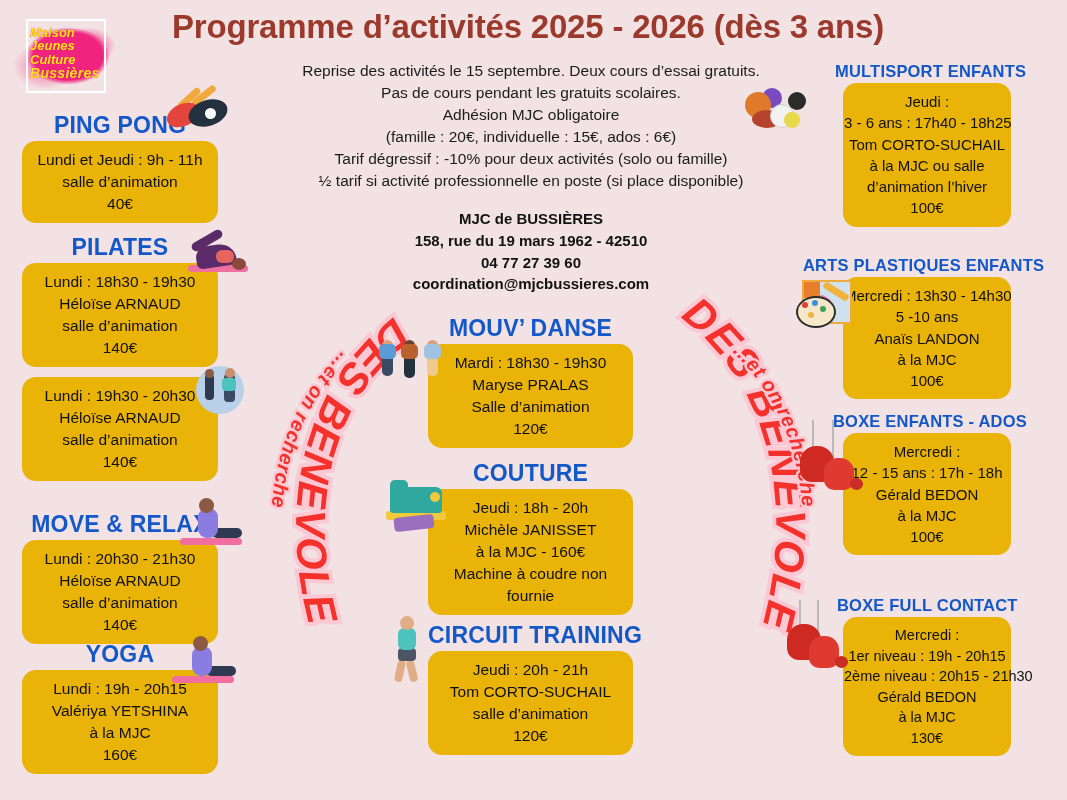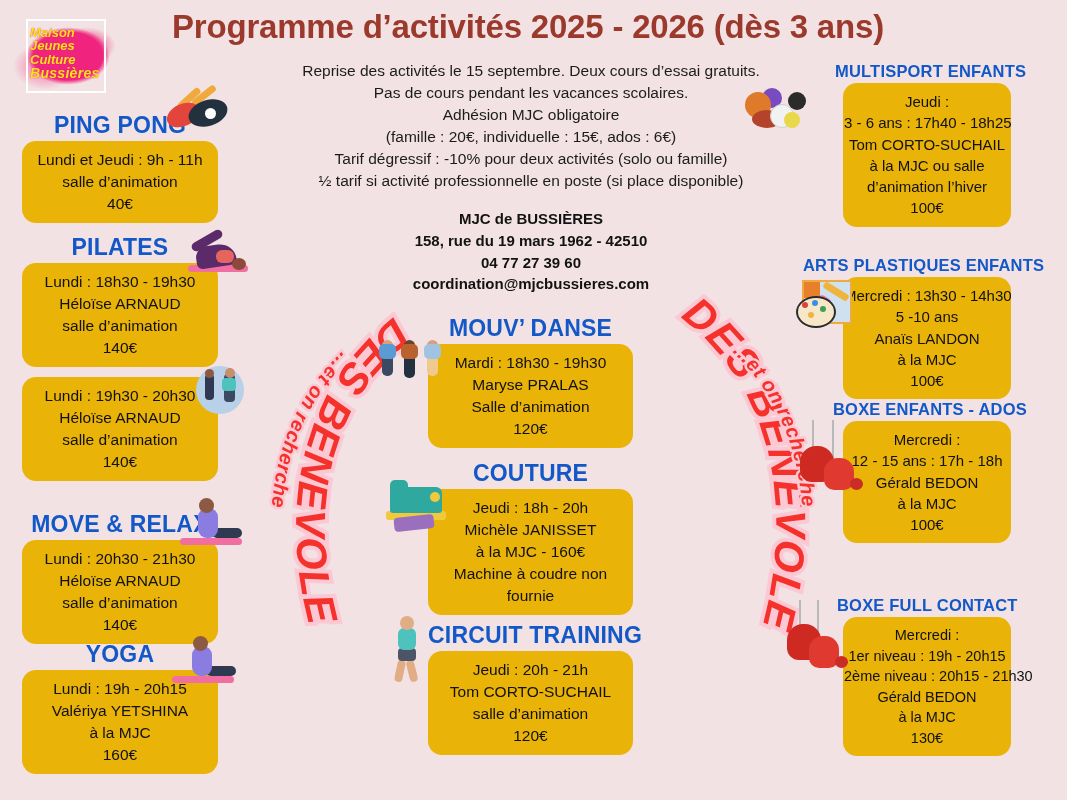--- a/index.html
+++ b/index.html
@@ -210,21 +210,21 @@
       <div class="l2">Jeunes</div>
       <div class="l3">Culture</div>
       <div class="l4">Bussières</div>
     </div>
   </div>
 
   <div class="title">Programme d’activités 2025 - 2026  (dès 3 ans)</div>
 
   <div class="intro">
     <div>Reprise des activités le 15 septembre. Deux cours d’essai gratuits.</div>
-    <div>Pas de cours pendant les vacances scolaires.</div>
+    <div>Pas de cours pendant les gratuits scolaires.</div>
     <div>Adhésion MJC obligatoire</div>
     <div>(famille : 20€, individuelle  : 15€, ados : 6€)</div>
     <div>Tarif dégressif : -10% pour deux activités (solo ou famille)</div>
     <div>½ tarif si activité professionnelle en poste (si place disponible)</div>
   </div>
 
   <div class="contact">
     <div>MJC de BUSSIÈRES</div>
     <div>158, rue du 19 mars 1962 - 42510</div>
     <div>04 77 27 39 60</div>
@@ -326,21 +326,21 @@
     <div class="head" style="font-size:16.5px;margin-left:-40px;width:240px;">ARTS PLASTIQUES ENFANTS</div>
     <div class="box" style="font-size:15px;">
       <div>Mercredi : 13h30 - 14h30</div>
       <div>5 -10 ans</div>
       <div>Anaïs LANDON</div>
       <div>à la MJC</div>
       <div>100€</div>
     </div>
   </div>
 
-  <div class="card col-right" style="left:843px;top:400px;">
+  <div class="card col-right" style="left:843px;top:412px;">
     <div class="head" style="font-size:16.5px;margin-left:-10px;">BOXE ENFANTS - ADOS</div>
     <div class="box" style="font-size:15px;">
       <div>Mercredi :</div>
       <div>12 - 15 ans : 17h - 18h</div>
       <div>Gérald BEDON</div>
       <div>à la MJC</div>
       <div>100€</div>
     </div>
   </div>
 

